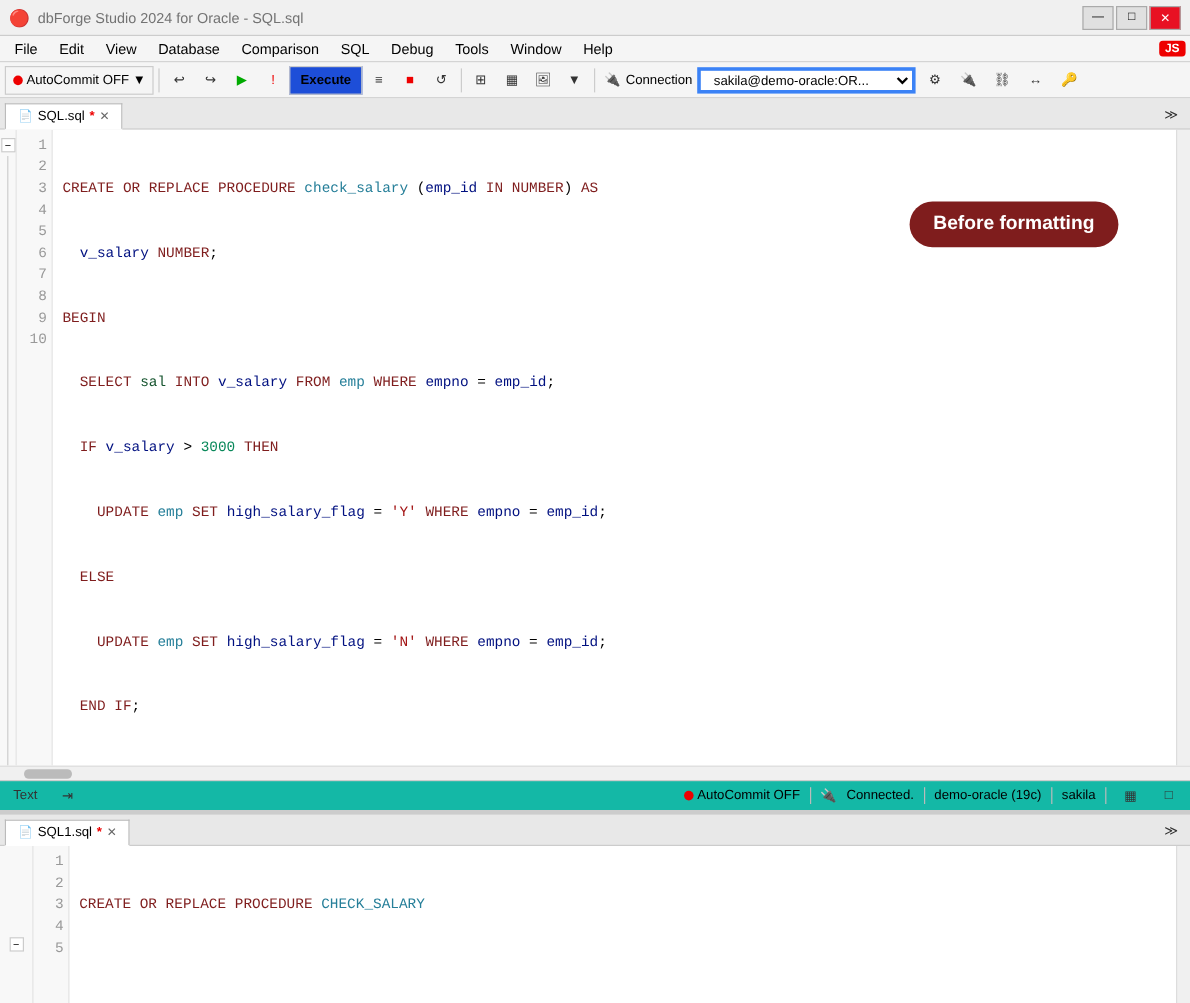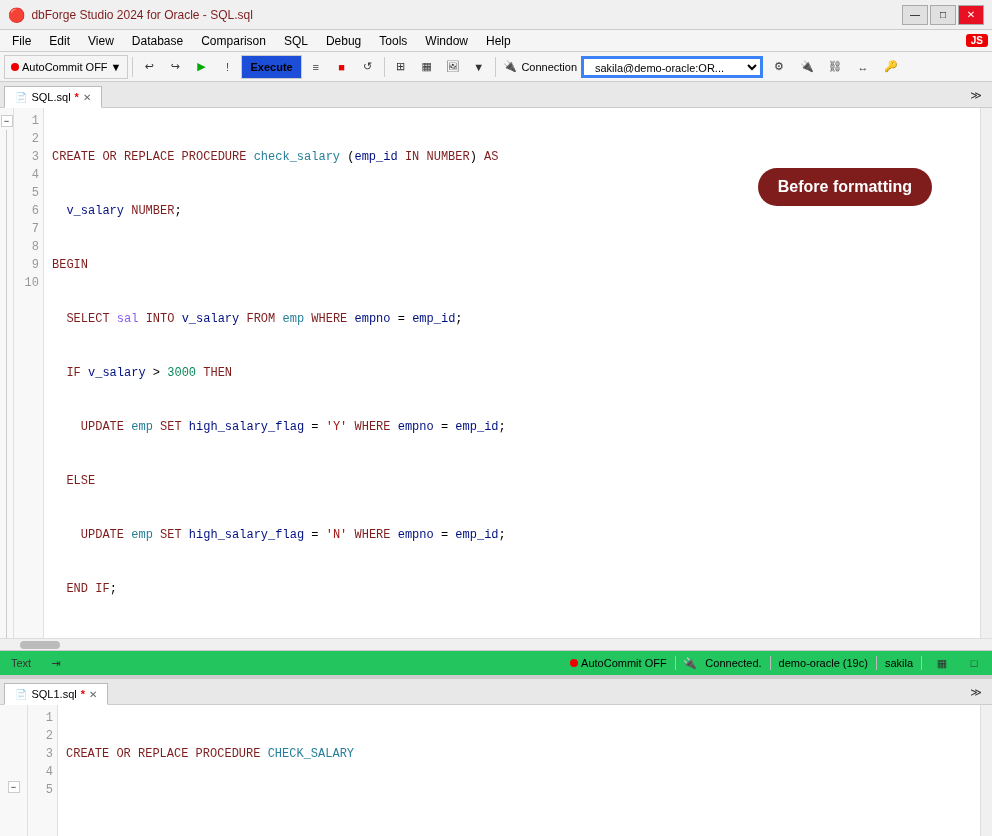--- a/index.html
+++ b/index.html
@@ -22,21 +22,21 @@
       padding: 0 8px;
       border-bottom: 1px solid #ccc;
     }
     .title-bar-left {
       display: flex;
       align-items: center;
       gap: 6px;
     }
     .title-bar-title {
       font-size: 12px;
-      color: #7f1d1d;
+      color: #737373;
     }
     .title-bar-controls {
       display: flex;
       gap: 2px;
     }
     .title-btn {
       width: 26px;
       height: 20px;
       background: #e0e0e0;
       border: 1px solid #aaa;
@@ -223,21 +223,21 @@
       background: #fff;
       line-height: 1;
     }
 
     
     .kw { color: #7f1d1d; font-weight: normal; }
     .str { color: #a31515; }
     .num { color: #09885a; }
 
     .status-bar {
-      background: #22c55e;
+      background: #14b8a6;
       height: 22px;
       display: flex;
       align-items: center;
       padding: 12px 6px;
       border-top: 1px solid #ccc;
       font-size: 11px;
       gap: 8px;
     }
     .status-bar-right {
       margin-left: auto;
@@ -420,21 +420,21 @@
         <div class="line-num">7</div>
         <div class="line-num">8</div>
         <div class="line-num">9</div>
         <div class="line-num">10</div>
       </div>
 
       <div class="code-area" style="flex:1;overflow:hidden;">
         <div><span class="kw">CREATE OR REPLACE PROCEDURE</span> <span style="color:#267f99;">check_salary</span> (<span style="color:#001080;">emp_id</span> <span class="kw">IN NUMBER</span>) <span class="kw">AS</span></div>
         <div>  <span style="color:#001080;">v_salary</span> <span class="kw">NUMBER</span>;</div>
         <div><span class="kw">BEGIN</span></div>
-        <div>  <span class="kw">SELECT</span> <span style="color:#8b5cf6;">sal</span> <span class="kw">INTO</span> <span style="color:#001080;">v_salary</span> <span class="kw">FROM</span> <span style="color:#267f99;">emp</span> <span class="kw">WHERE</span> <span style="color:#001080;">empno</span> = <span style="color:#001080;">emp_id</span>;</div>
+        <div>  <span class="kw">SELECT</span> <span style="color:#14532d;">sal</span> <span class="kw">INTO</span> <span style="color:#001080;">v_salary</span> <span class="kw">FROM</span> <span style="color:#267f99;">emp</span> <span class="kw">WHERE</span> <span style="color:#001080;">empno</span> = <span style="color:#001080;">emp_id</span>;</div>
         <div>  <span class="kw">IF</span> <span style="color:#001080;">v_salary</span> &gt; <span class="num">3000</span> <span class="kw">THEN</span></div>
         <div>    <span class="kw">UPDATE</span> <span style="color:#267f99;">emp</span> <span class="kw">SET</span> <span style="color:#001080;">high_salary_flag</span> = <span class="str">'Y'</span> <span class="kw">WHERE</span> <span style="color:#001080;">empno</span> = <span style="color:#001080;">emp_id</span>;</div>
         <div>  <span class="kw">ELSE</span></div>
         <div>    <span class="kw">UPDATE</span> <span style="color:#267f99;">emp</span> <span class="kw">SET</span> <span style="color:#001080;">high_salary_flag</span> = <span class="str">'N'</span> <span class="kw">WHERE</span> <span style="color:#001080;">empno</span> = <span style="color:#001080;">emp_id</span>;</div>
         <div>  <span class="kw">END IF</span>;</div>
       </div>
 
       <div class="callout" style="top: 60px;">Before formatting</div>
 
       <div class="scrollbar-v"></div>

